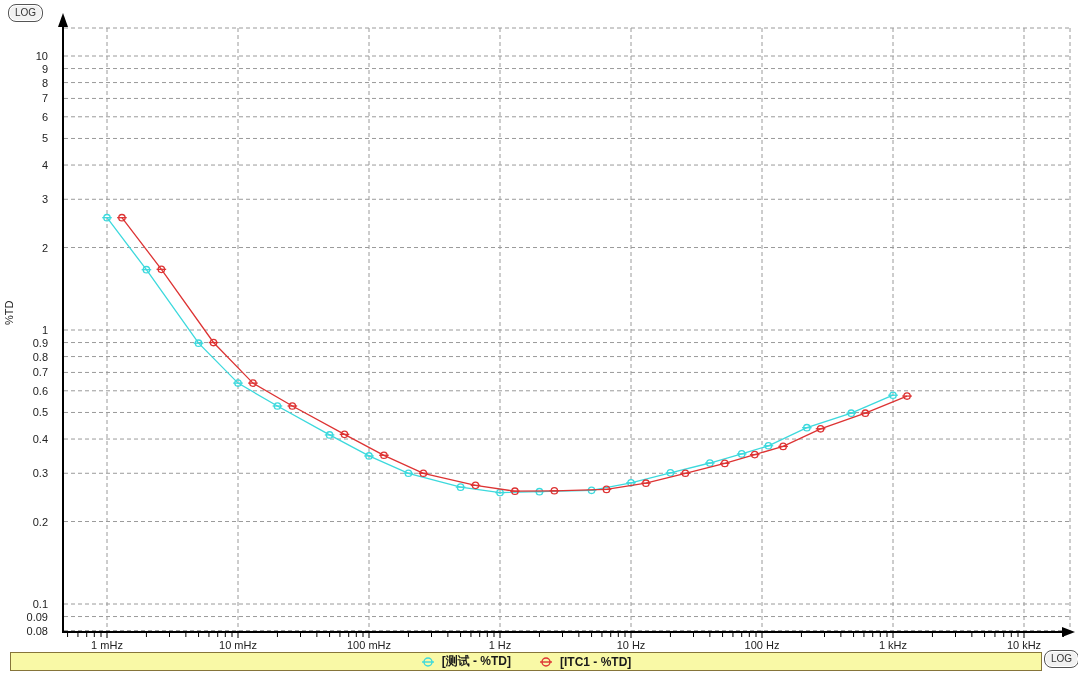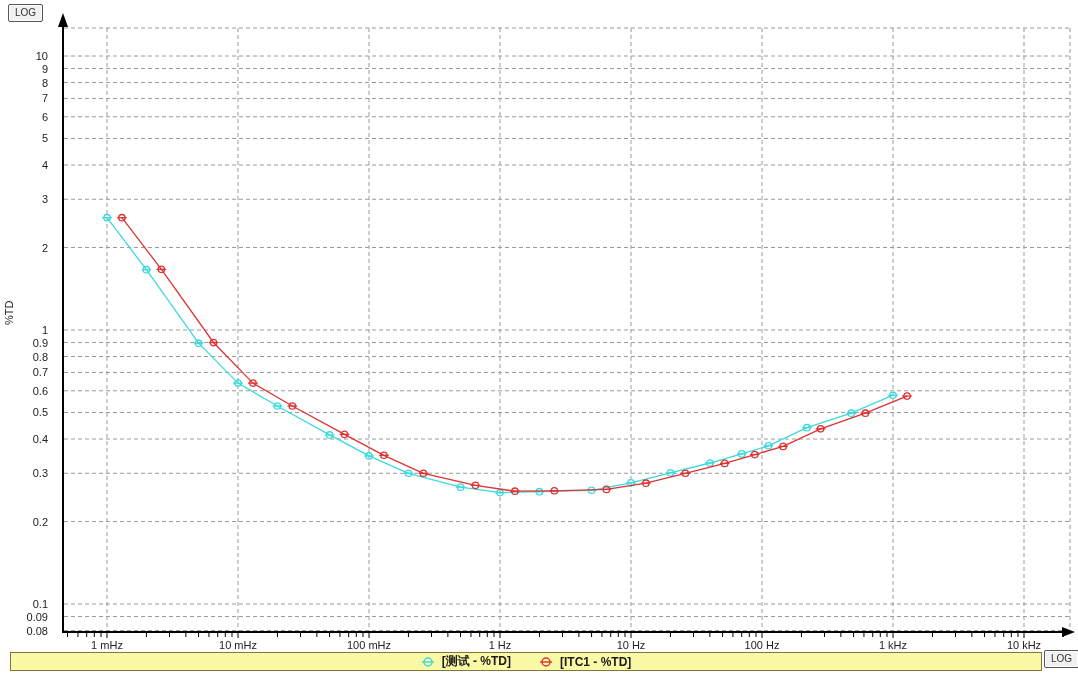--- a/index.html
+++ b/index.html
@@ -2,21 +2,21 @@
 <html><head>
 <meta charset="utf-8">
 <style>
   html,body{margin:0;padding:0;background:#ffffff;}
   .stage{
     position:relative;width:1078px;height:676px;background:#ffffff;
     font-family:"Liberation Sans",sans-serif;overflow:hidden;
   }
   .log-btn{
     position:absolute;box-sizing:border-box;
-    background:#f1f1f1;border:1px solid #555;border-radius:2px;
+    background:#f1f1f1;border:1px solid #555;border-radius:8px;
     font-family:"Liberation Sans",sans-serif;font-size:10px;color:#333;
     padding:3px 6px;line-height:1;cursor:pointer;
     box-shadow:inset 0 0 0 1px #fff;
   }
   #log-btn-top{left:8px;top:4px;}
   #log-btn-bottom{left:1044px;top:650px;}
   #plot-svg{position:absolute;left:0;top:0;}
   .y-axis-title{
     position:absolute;left:2px;top:312px;width:14px;
     font-size:11px;color:#222;

